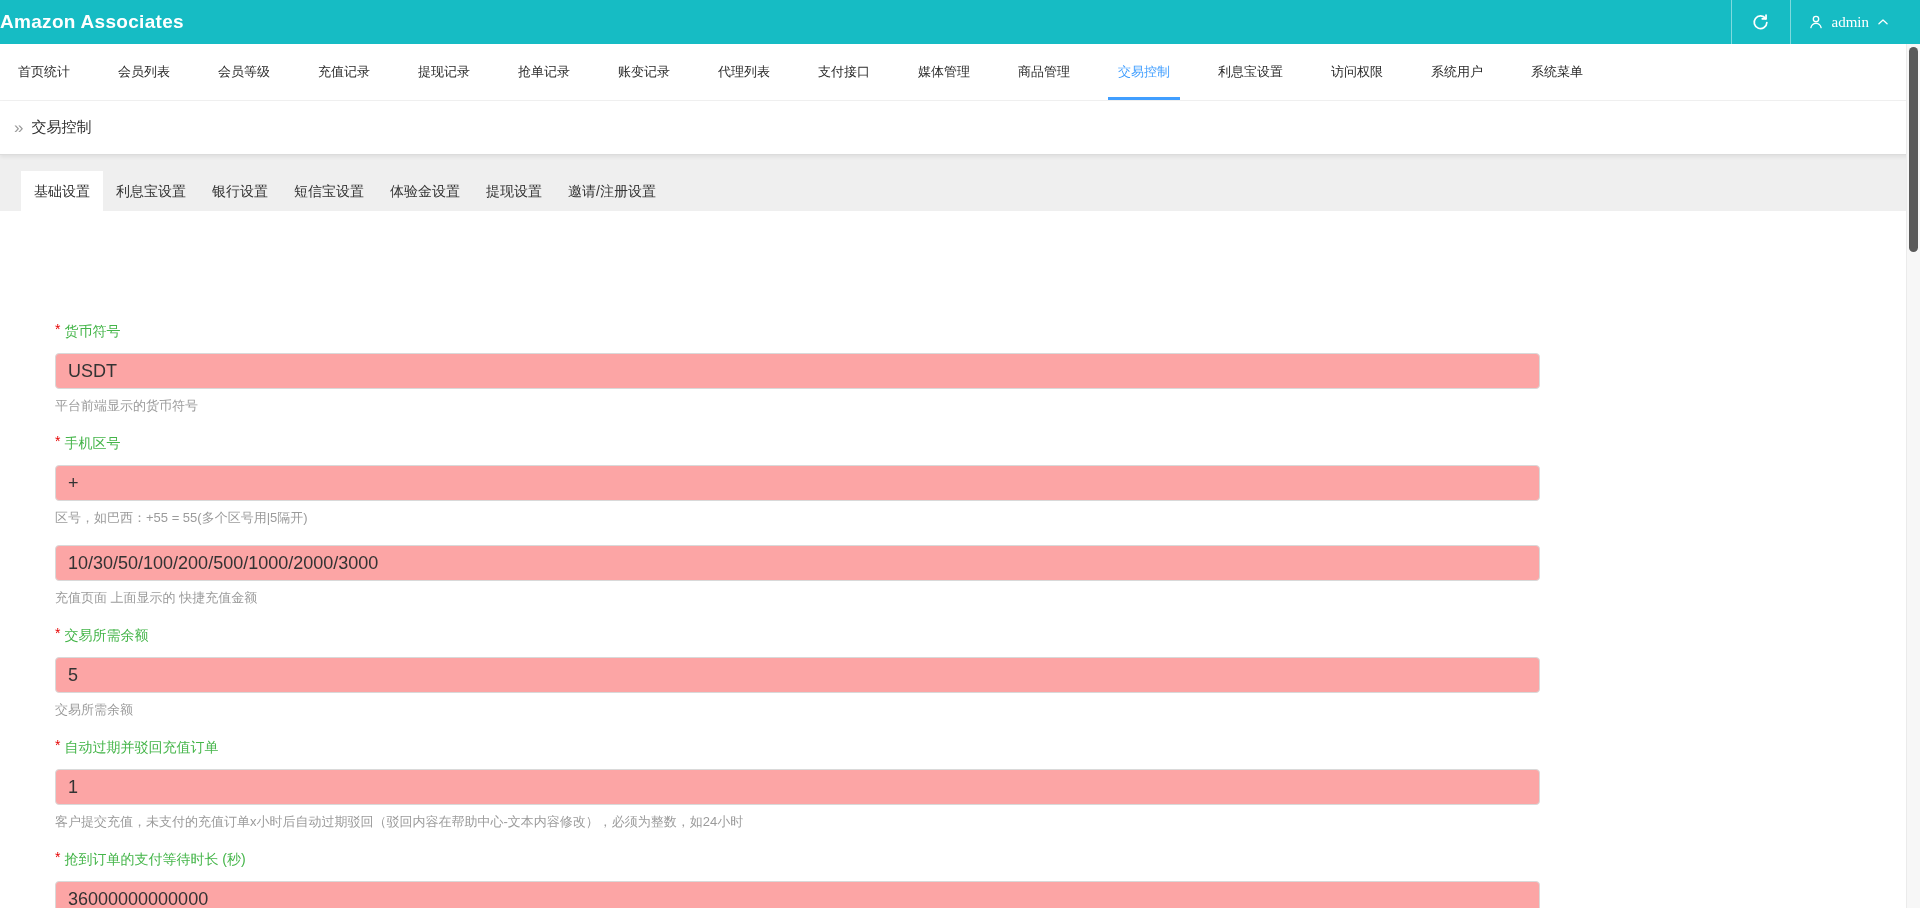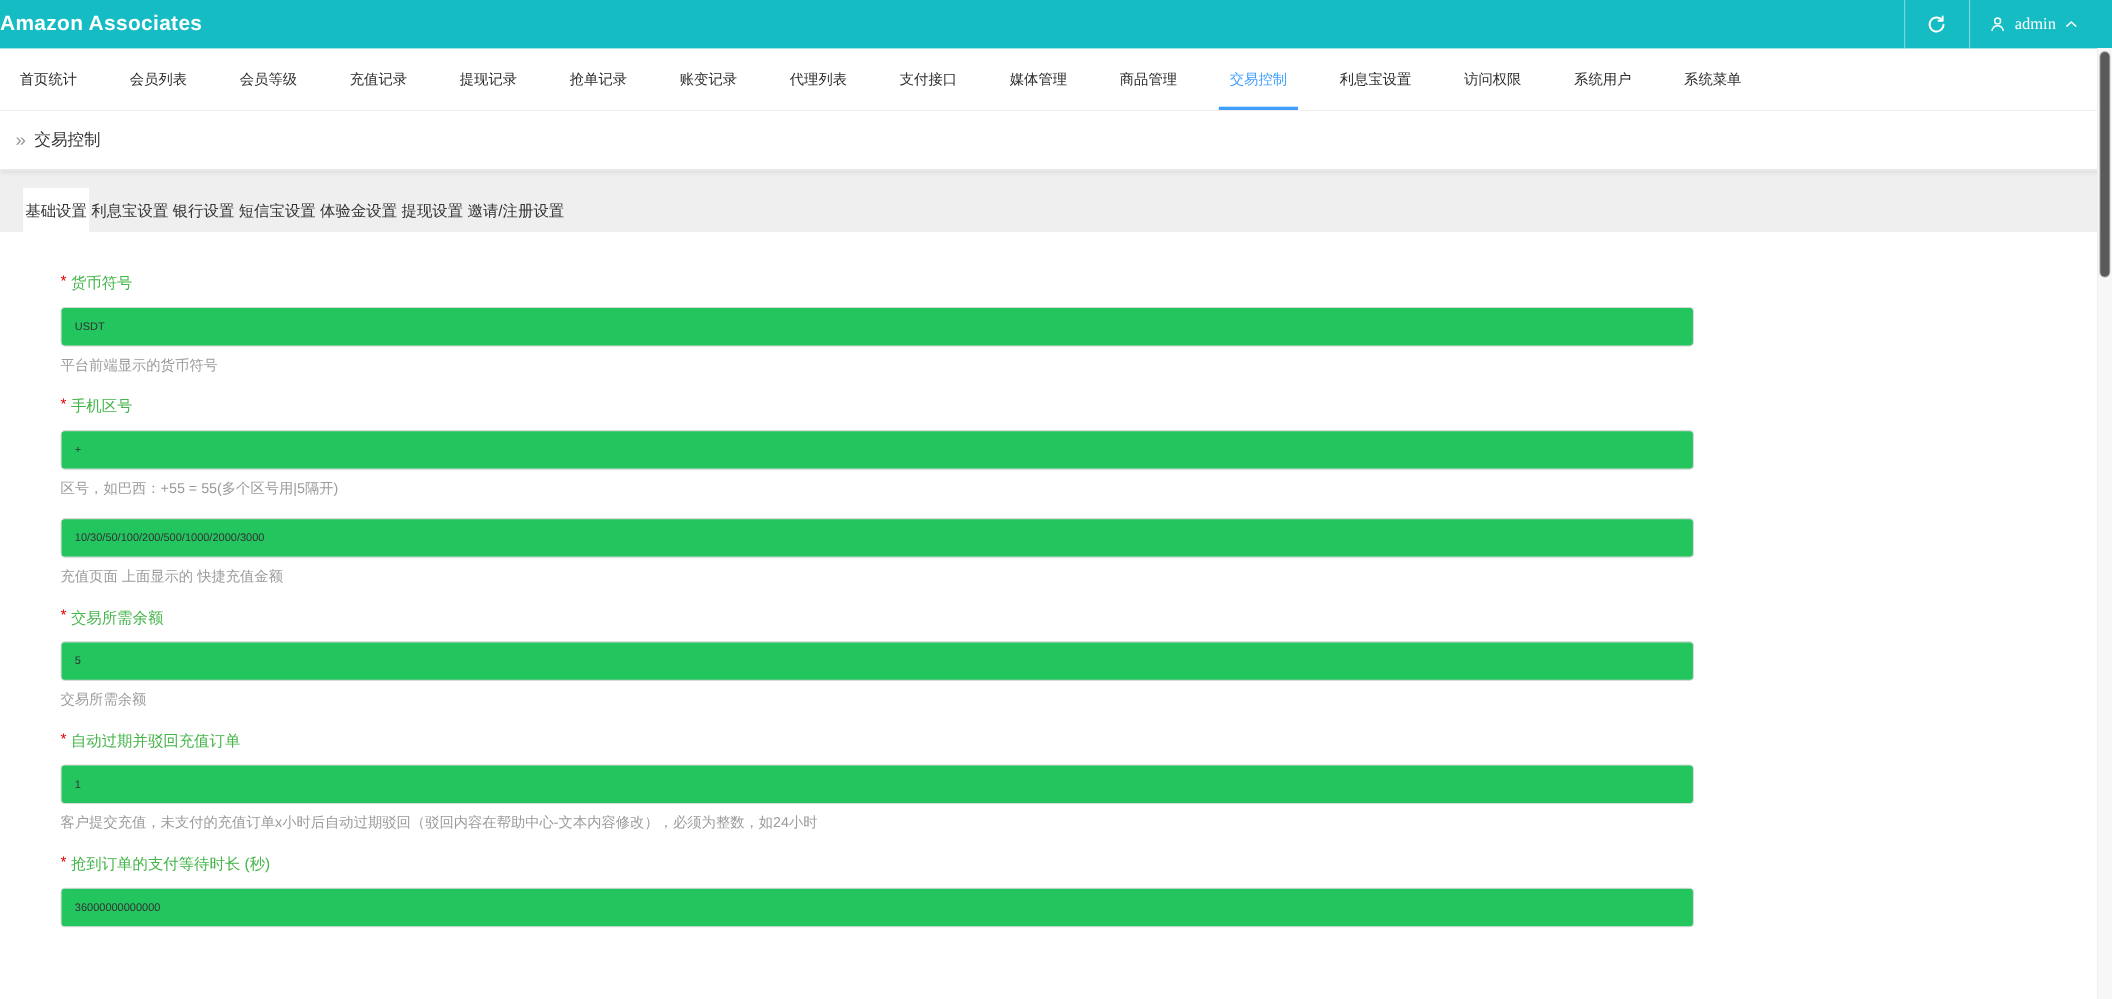--- a/index.html
+++ b/index.html
@@ -31,31 +31,31 @@
   
   .breadcrumb { height:54px; background:#fff; display:flex; align-items:center;
                 padding-left:14px; gap:8px; font-size:15px; color:#333;
                 border-bottom:1px solid #dcdcdc; box-shadow:0 2px 4px rgba(0,0,0,.07);
                 position:relative; z-index:1; }
   .breadcrumb-arrow { color:#999; font-size:17px; }
 
   
   .tabband { background:#efefef; height:56px; padding:16px 0 0 21px;
              display:flex; align-items:flex-end; }
-  .tab { height:40px; line-height:40px; padding:0 2px; font-size:14px; color:#333;
+  .tab { height:40px; line-height:40px; padding:0 13px; font-size:14px; color:#333;
          cursor:pointer; white-space:nowrap; }
   .tab.active { background:#fff; }
 
   
-  .content { background:#fff; height:697px; padding:36px 0 0 55px; }
+  .content { background:#fff; height:697px; padding:110px 0 0 55px; }
   .field { margin-bottom:16px; }
   .field-label { font-size:14px; color:#44b549; margin-bottom:12px; }
   .req { color:#e60000; margin-right:4px; font-size:14px; vertical-align:2px; }
   .field-input { width:1485px; height:36px; border:1px solid #d9d9d9; border-radius:4px;
-                 padding:0 12px; font-size:10px; color:#333; background:#22c55e; outline:none;
+                 padding:0 12px; font-size:18px; color:#333; background:#fca5a5; outline:none;
                  font-family:"Liberation Sans","DejaVu Sans",sans-serif; }
   .field-hint { margin-top:8px; margin-bottom:18px; font-size:13px; color:#9b9b9b; }
 
   
   .scrollbar-track { position:fixed; right:0; top:44px; bottom:0; width:14px;
                      background:#f7f7f7; border-left:1px solid #ebebeb; z-index:5; }
   .scrollbar-thumb { position:absolute; top:3px; left:2px; width:9px; height:205px;
                      background:#5a5a5a; border-radius:5px; cursor:pointer; }
 </style>
 </head>

